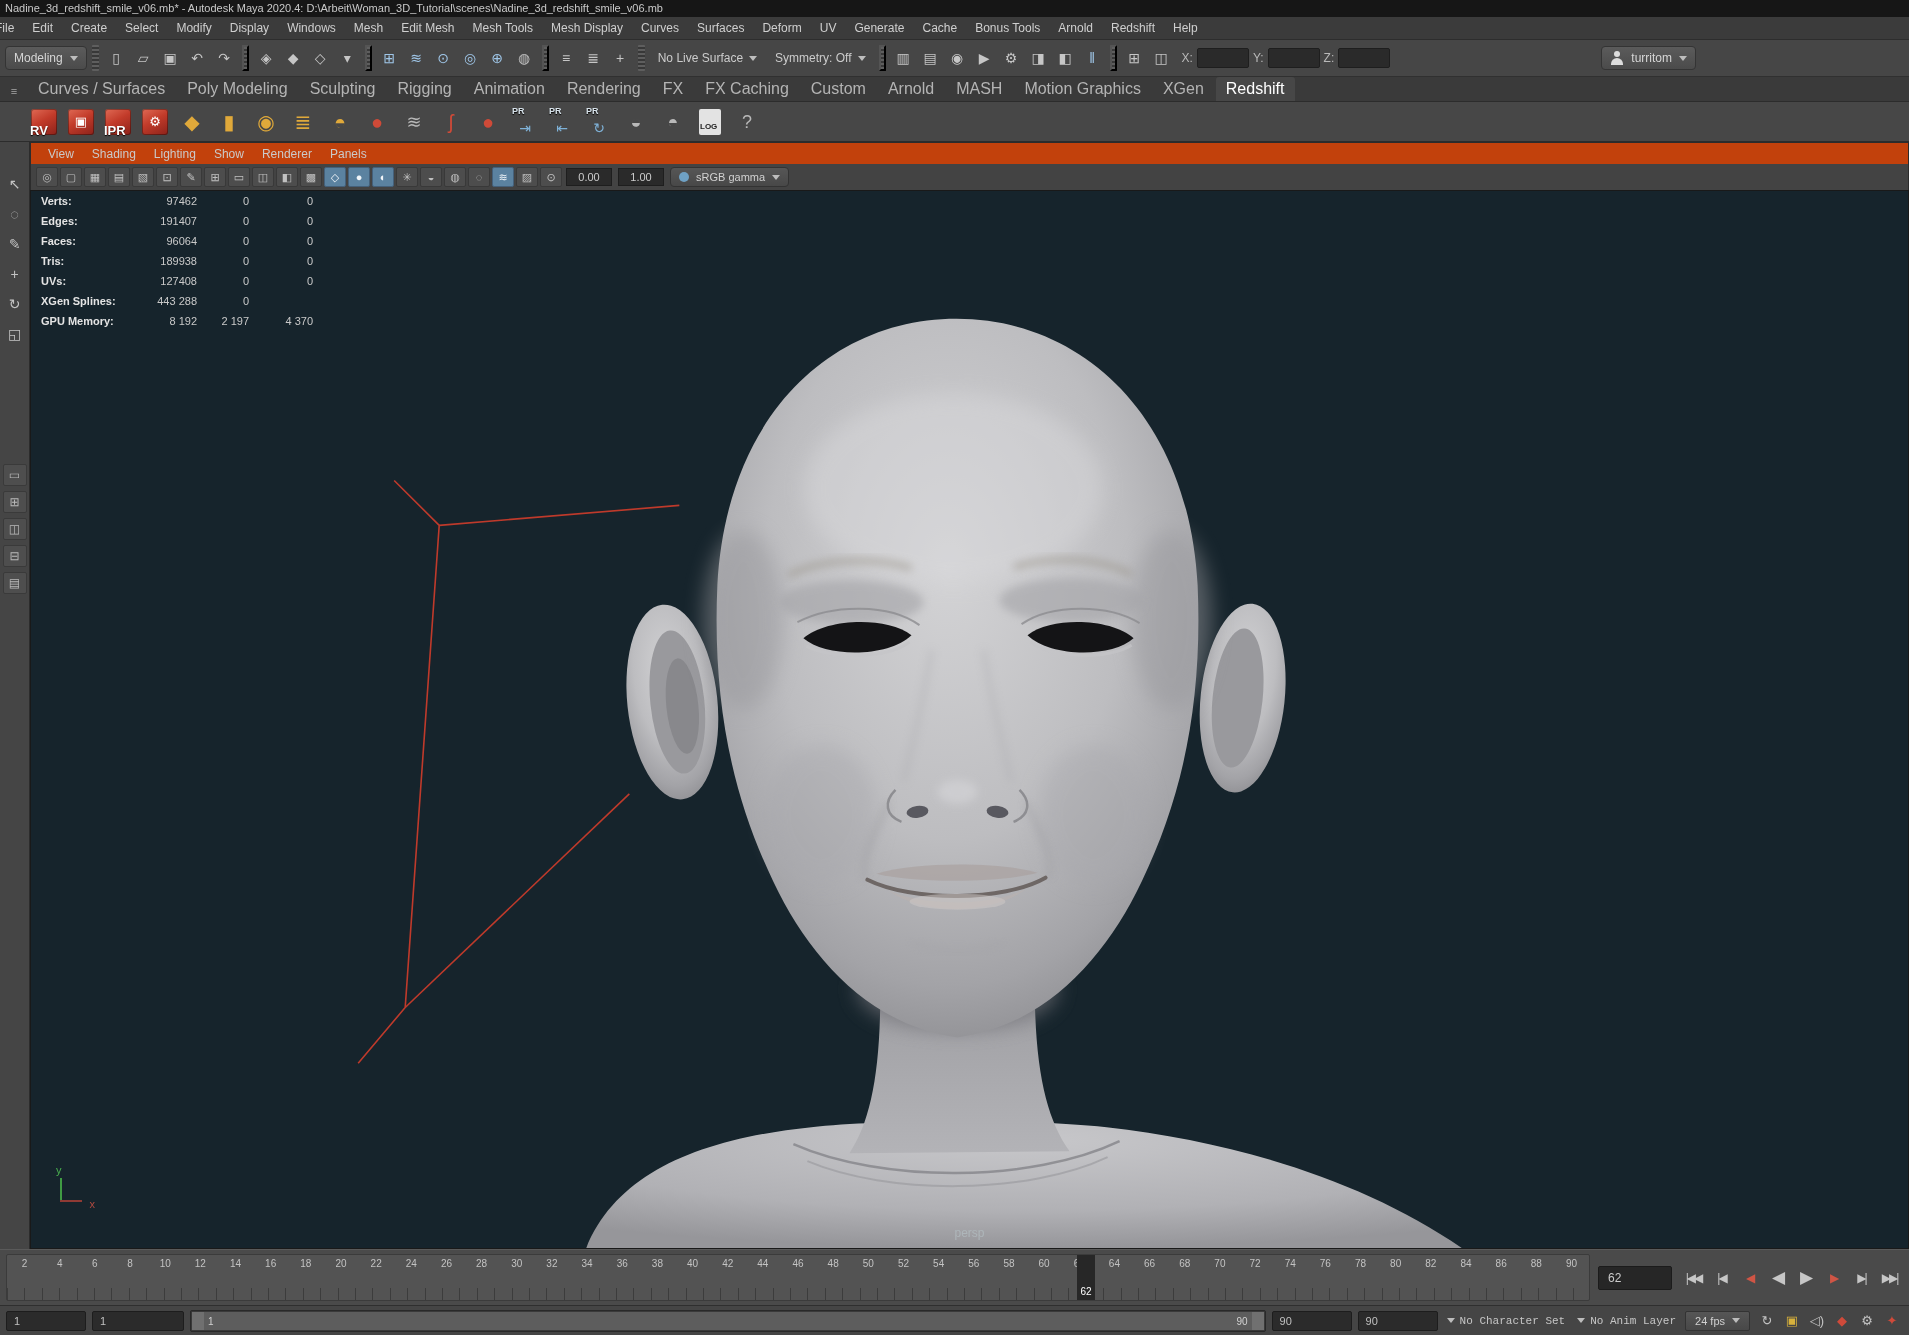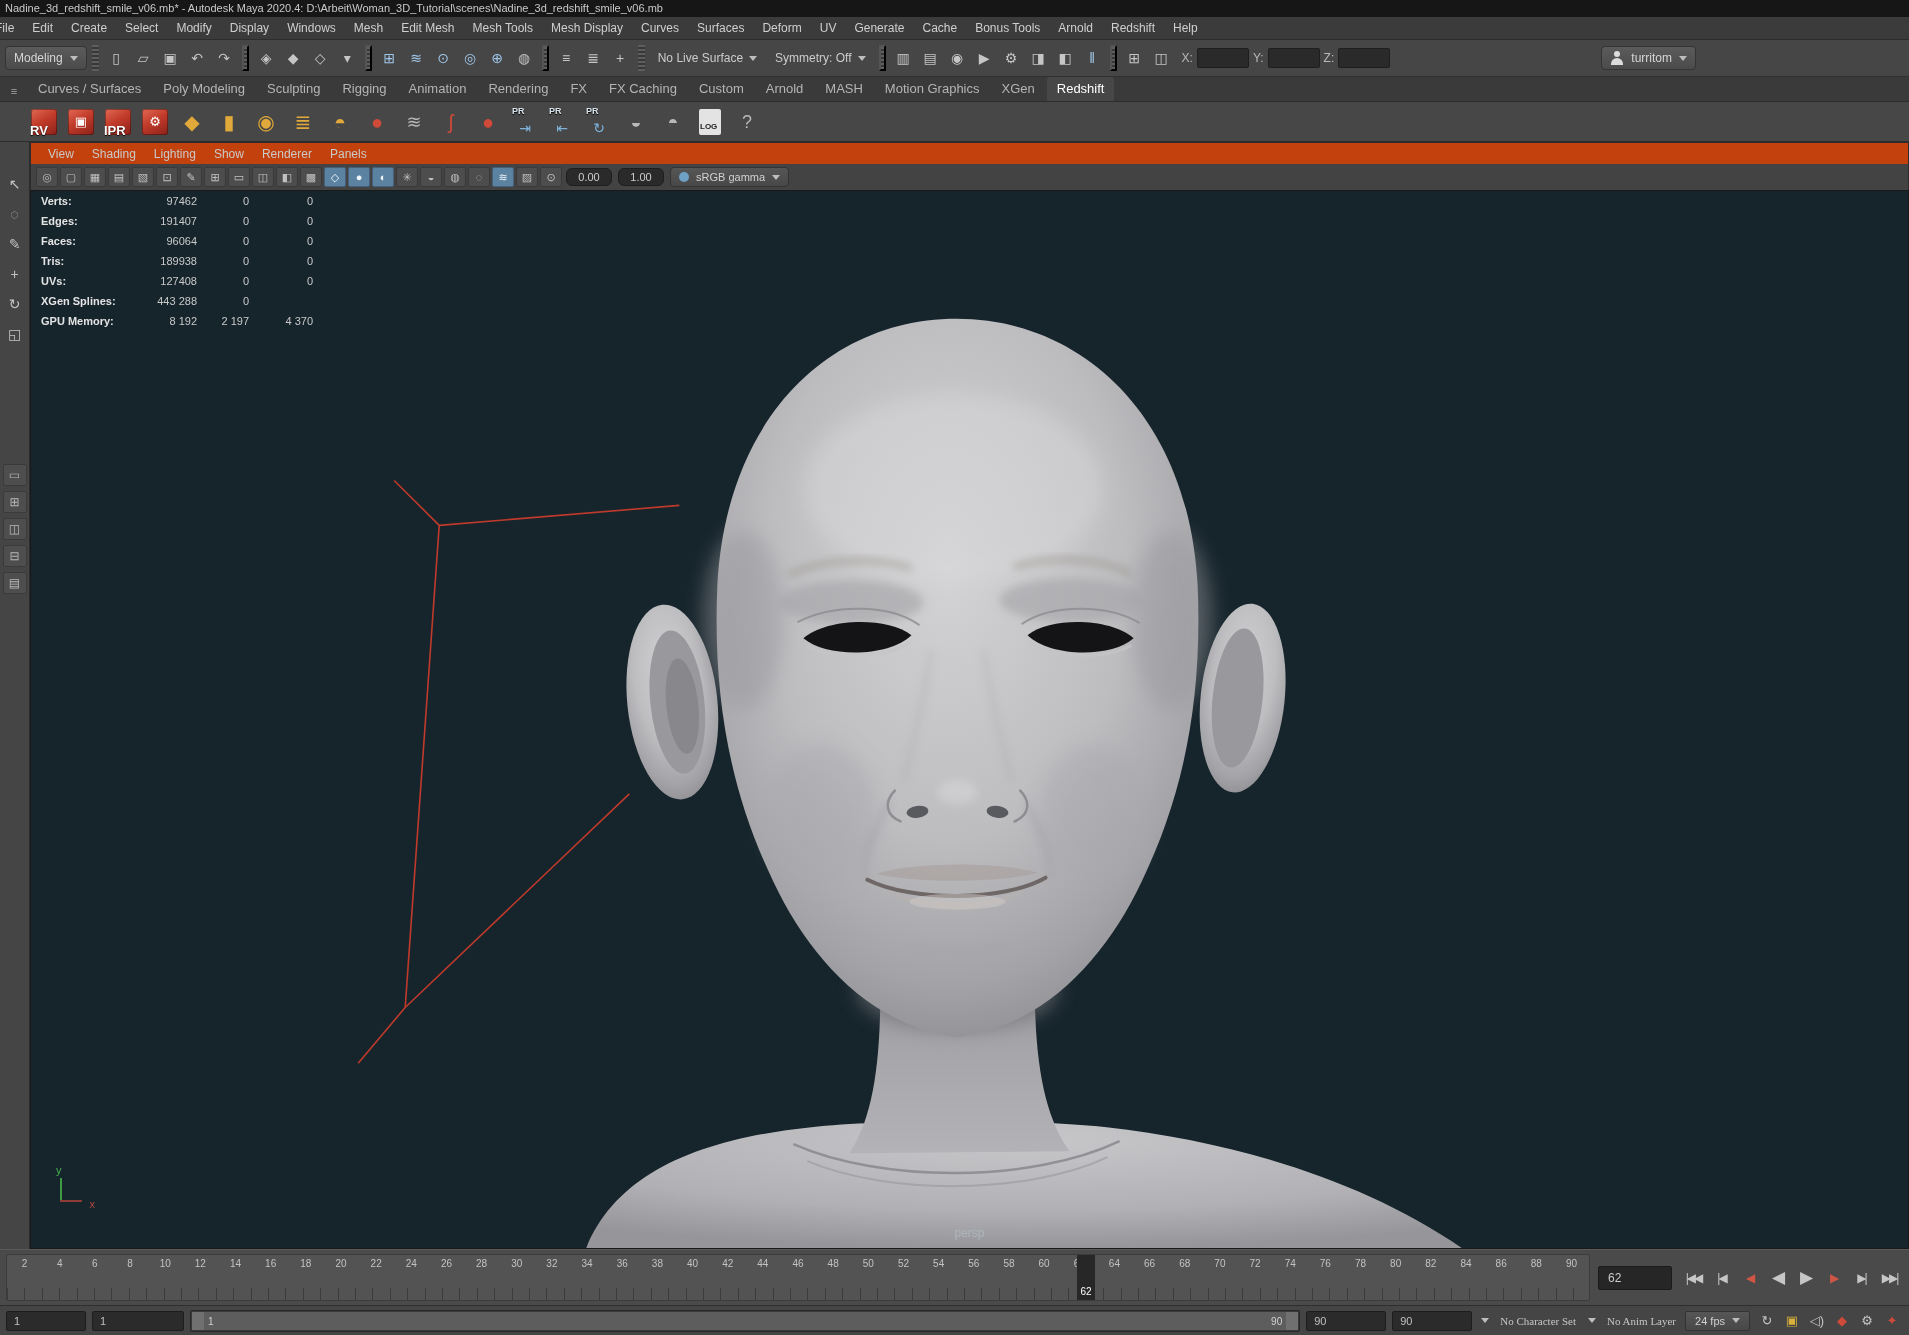--- a/index.html
+++ b/index.html
@@ -30,21 +30,21 @@
   .xyz .lbl{color:#b9b9b9}
   .xyz-field{width:52px;height:20px;background:#2a2a2a;border:1px solid #1e1e1e;border-radius:2px}
   .workspace{margin-left:auto;margin-right:208px}
   .person{width:14px;height:14px;position:relative;flex:0 0 auto}
   .person::before{content:"";position:absolute;top:0;left:4px;width:6px;height:6px;border-radius:50%;background:#dcdcdc}
   .person::after{content:"";position:absolute;bottom:0;left:1px;width:12px;height:7px;border-radius:6px 6px 0 0;background:#dcdcdc}
 
   
   .tabsrow{height:25px;background:#3a3a3a;display:flex;align-items:flex-end;padding-left:4px;border-bottom:1px solid #2c2c2c}
   .tabcfg{width:20px;height:20px;background:none;border:0;color:#a8a8a8;font-size:11px;margin-right:4px}
-  .tab{background:none;border:0;color:#b4b4b4;font-size:13px;line-height:24px;padding:0 10px;font-family:inherit;white-space:nowrap}
+  .tab{background:none;border:0;color:#b4b4b4;font-size:16px;line-height:24px;padding:0 10px;font-family:inherit;white-space:nowrap}
   .tab.active{color:#ffffff;background:#474747;border-radius:3px 3px 0 0}
 
   
   .shelfrow{height:40px;background:#474747;display:flex;align-items:center;padding-left:26px;gap:1px;border-bottom:1px solid #2c2c2c}
   .shelf-icon{width:36px;height:36px;position:relative;background:none;border:0;display:flex;align-items:center;justify-content:center;flex:0 0 auto}
   .si-glyph{font-size:20px;color:#b9b9b9;line-height:1;position:relative;z-index:1;font-family:inherit}
   .si-label{position:absolute;left:4px;bottom:2px;font-size:13px;font-weight:bold;color:#ffffff;z-index:2;text-shadow:0 1px 1px #000}
   .shelf-icon.cube::before{content:"";position:absolute;inset:5px;border-radius:3px;
       background:linear-gradient(150deg,#e06a55 0%,#c23b2a 45%,#8c221a 100%);box-shadow:inset 0 0 0 1px rgba(0,0,0,.35)}
   .shelf-icon.cube .si-glyph{color:#ffffff;font-size:13px}
@@ -66,21 +66,21 @@
              font-size:12px;display:flex;align-items:center;justify-content:center;padding:0}
 
   .panelcol{flex:1;display:flex;flex-direction:column;min-width:0}
   .panelmenu{height:22px;background:#c2410c;border:1px solid #2c2c2c;border-bottom:0;display:flex;align-items:center;padding-left:8px}
   .pm-item{background:none;border:0;color:#cacaca;font-size:12px;padding:0 9px;font-family:inherit;white-space:nowrap}
   .paneltools{height:26px;background:#434343;border-left:1px solid #2c2c2c;border-right:1px solid #2c2c2c;
               display:flex;align-items:center;gap:2px;padding:0 5px}
   .ptbtn{width:22px;height:20px;background:#4d4d4d;border:1px solid #393939;border-radius:2px;color:#c0c0c0;
          font-size:11px;display:flex;align-items:center;justify-content:center;padding:0;flex:0 0 auto}
   .ptbtn.on{background:#5b82a0;border-color:#44607a;color:#f0f5f9}
-  .ptfield{width:46px;height:18px;background:#2a2a2a;border:1px solid #1e1e1e;border-radius:6px;color:#cccccc;
+  .ptfield{width:46px;height:18px;background:#2a2a2a;border:1px solid #1e1e1e;border-radius:0;color:#cccccc;
            font-size:11px;display:flex;align-items:center;justify-content:center;margin:0 2px}
   .ptdrop{height:20px;background:linear-gradient(#565656,#484848);border:1px solid #333333;border-radius:4px;
           display:flex;align-items:center;gap:7px;padding:0 8px;font-size:11px;color:#d2d2d2;margin-left:2px}
   .bluedot{width:10px;height:10px;border-radius:50%;background:#6fa1c4}
 
   
   .viewport{flex:1;position:relative;background:#16242c;border:1px solid #191919;overflow:hidden}
   .viewport svg{position:absolute;inset:0;width:100%;height:100%}
   .hud{position:absolute;top:0;left:10px;z-index:3}
   .hud-row{display:grid;grid-template-columns:92px 64px 52px 64px;line-height:20px;font-size:11px}
@@ -115,21 +115,21 @@
   .rangerow{height:30px;background:#454545;display:flex;align-items:center;gap:6px;padding:0 6px;border-top:1px solid #2f2f2f}
   .rfield{height:20px;background:#2b2b2b;border:1px solid #1d1d1d;border-radius:2px;color:#c0c0c0;font-size:11px;
           display:flex;align-items:center;padding-left:7px;flex:0 0 auto}
   .w80{width:80px}.w92{width:92px}
   .rangebar{flex:1;position:relative;height:22px;background:#3a3a3a;border:1px solid #292929;border-radius:2px;overflow:hidden}
   .rb-inner{position:absolute;inset:1px;background:#5d5d5d}
   .rb-h{position:absolute;top:1px;bottom:1px;width:12px;background:#707070}
   .rb-h.left{left:1px}.rb-h.right{right:1px}
   .rb-lab{position:absolute;top:50%;transform:translateY(-50%);font-size:10px;color:#d2d2d2}
   .rb-lab.l{left:17px}.rb-lab.r{right:17px}
-  .dropsm{display:flex;align-items:center;gap:11px;font-size:11px;color:#c6c6c6;padding:0 3px;background:none;border:0;font-family:Liberation Serif, serif;white-space:nowrap}
+  .dropsm{display:flex;align-items:center;gap:5px;font-size:11px;color:#c6c6c6;padding:0 3px;background:none;border:0;font-family:Liberation Mono, monospace;white-space:nowrap}
   .fpsdrop{height:20px;background:linear-gradient(#565656,#484848);border:1px solid #333333;border-radius:2px;
            display:flex;align-items:center;gap:7px;padding:0 9px;font-size:11px;color:#d0d0d0}
   .rbtn{width:22px;height:22px;background:none;border:0;color:#c2c2c2;font-size:13px;display:flex;align-items:center;justify-content:center;padding:0;font-family:inherit}
 </style>
 </head>
 <body>
 
 <div class="titlebar">Nadine_3d_redshift_smile_v06.mb* - Autodesk Maya 2020.4: D:\Arbeit\Woman_3D_Tutorial\scenes\Nadine_3d_redshift_smile_v06.mb</div>
 
 <div class="menubar">

